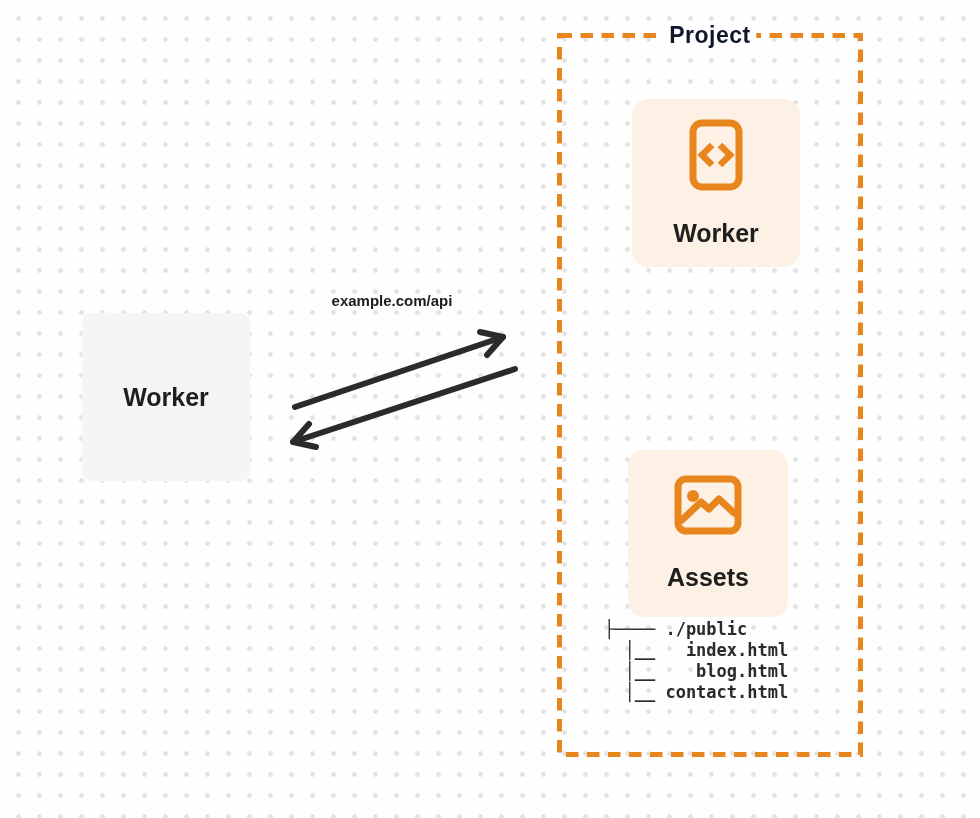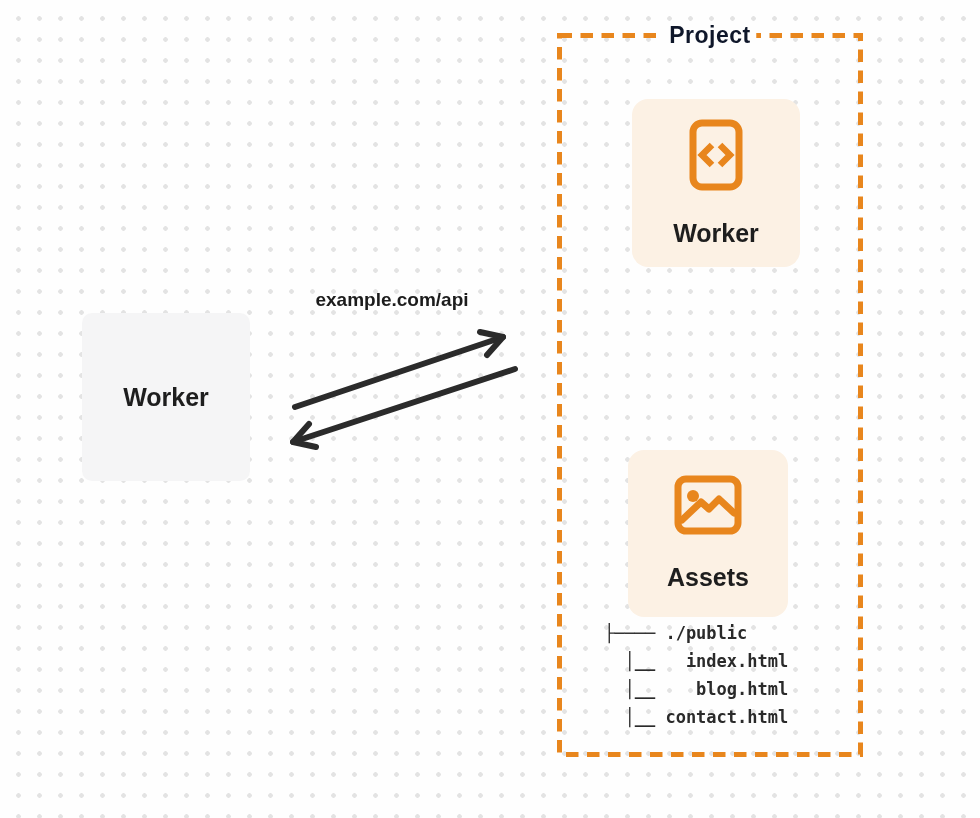--- a/index.html
+++ b/index.html
@@ -67,42 +67,42 @@
     background: #F5F5F6;
     border-radius: 10px;
   }
 
   
   .request-label {
     position: absolute;
     left: 392px;
     top: 300px;
     transform: translate(-50%, -50%);
-    font-size: 19px;
+    font-size: 15px;
     font-weight: bold;
     color: #1C1C1C;
     white-space: nowrap;
   }
 
   
   .arrows {
     position: absolute;
     left: 0; top: 0;
     pointer-events: none;
   }
 
   
   .file-tree {
     position: absolute;
     left: 604px;
     top: 619px;
     margin: 0;
     font-family: "DejaVu Sans Mono", monospace;
     font-size: 17px;
-    line-height: 28px;
+    line-height: 21px;
     font-weight: 600;
     color: #2A2A2A;
     white-space: pre;
   }
 </style>
 </head>
 <body>
 
 <div class="canvas">
 

